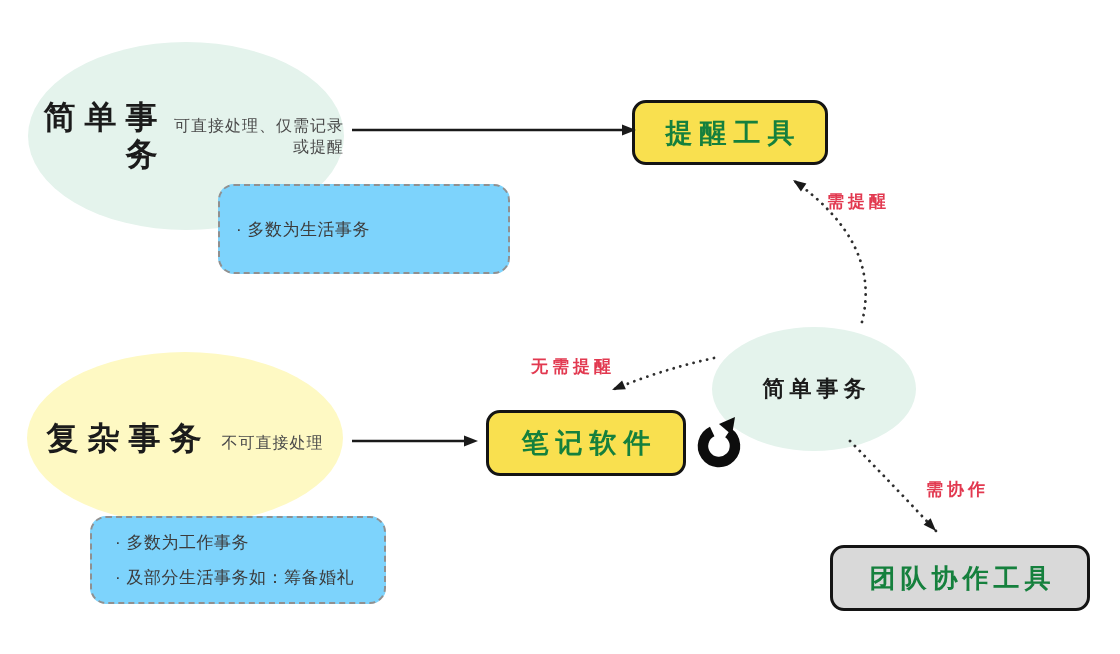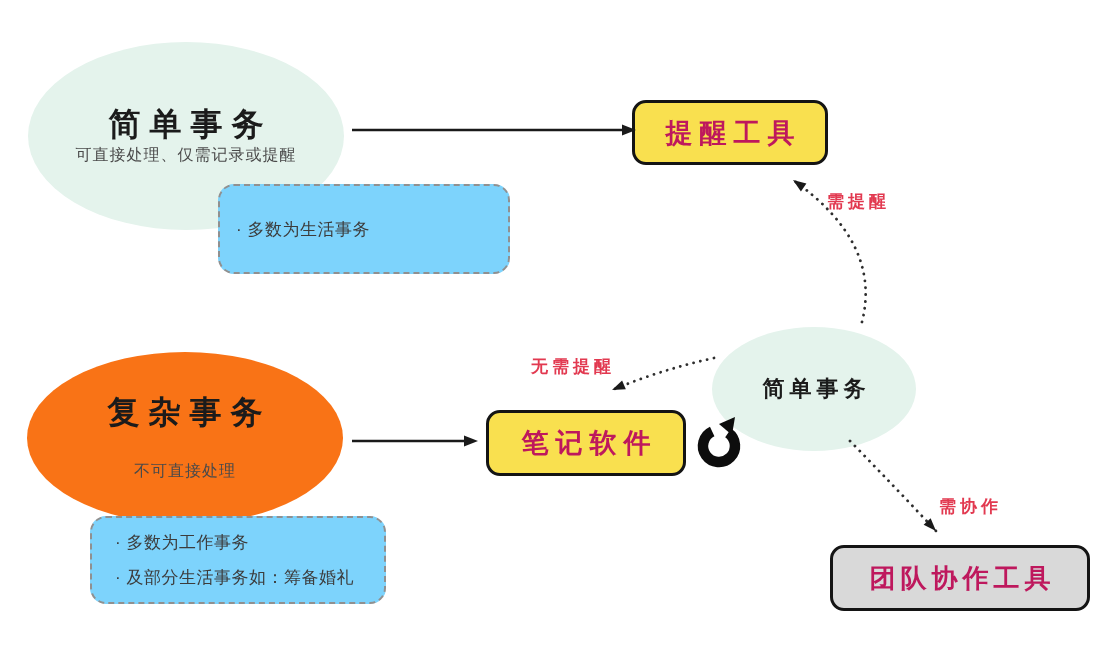--- a/index.html
+++ b/index.html
@@ -3,38 +3,38 @@
 <meta charset="utf-8">
 <style>
   html,body{margin:0;padding:0;background:#ffffff;}
   .canvas{
     position:relative;width:1120px;height:654px;background:#ffffff;overflow:hidden;
     font-family:"Liberation Serif","DejaVu Serif",serif;
   }
   .abs{position:absolute;}
   .ellipse{
     border-radius:50%;
-    display:flex;flex-direction:column;align-items:center;justify-content:center;
-    text-align:left;
+    display:flex;flex-direction:row;align-items:center;justify-content:center;
+    text-align:right;
   }
   .mint{background:#e4f3ec;}
-  .pink{background:#f97316;gap:20px;}
+  .pink{background:#fef9c3;gap:20px;}
   .ell-title{
     font-size:32px;font-weight:700;color:#1b1b1b;letter-spacing:9px;margin-right:-9px;
     line-height:1.15;
   }
   .ell-sub{
     font-size:16px;color:#4a4a4a;letter-spacing:1px;margin-top:2px;
     font-family:"Liberation Sans","DejaVu Sans",sans-serif;
   }
   .small-ell-label{font-size:22px;font-weight:700;color:#1b1b1b;letter-spacing:5px;margin-right:-5px;}
   .node{
     display:flex;align-items:center;justify-content:center;
     border:3px solid #141414;border-radius:14px;
-    font-weight:700;color:#be185d;
+    font-weight:700;color:#15803d;
     box-sizing:border-box;
   }
   .yellow{background:#f9e04f;}
   .graybox{background:#d9d9d9;}
   .node-label{font-size:27px;letter-spacing:7px;margin-right:-7px;}
   .node-label-sm{font-size:26px;letter-spacing:5px;margin-right:-5px;}
   .note{
     background:#7dd3fc;border:2px dashed #909090;border-radius:16px;
     box-sizing:border-box;
     display:flex;flex-direction:column;justify-content:center;gap:12px;
@@ -115,15 +115,15 @@
     </g>
 
     <g>
       <path d="M 850 441 Q 895 487 936 531" fill="none" stroke="#2e2e2e" stroke-width="2.8" stroke-linecap="round" stroke-dasharray="0.1 6.8"></path>
       <polygon points="0,0 13,4.8 13,-4.8" transform="translate(936,531) rotate(-133)" fill="#1a1a1a"></polygon>
     </g>
   </svg>
 
   <div class="abs edge-label" style="left:827px;top:190px;">需提醒</div>
   <div class="abs edge-label" style="left:531px;top:355px;">无需提醒</div>
-  <div class="abs edge-label" style="left:926px;top:495px;margin-left:13px;">需协作</div>
+  <div class="abs edge-label" style="left:926px;top:478px;">需协作</div>
 
 </div>
 
 </body></html>

